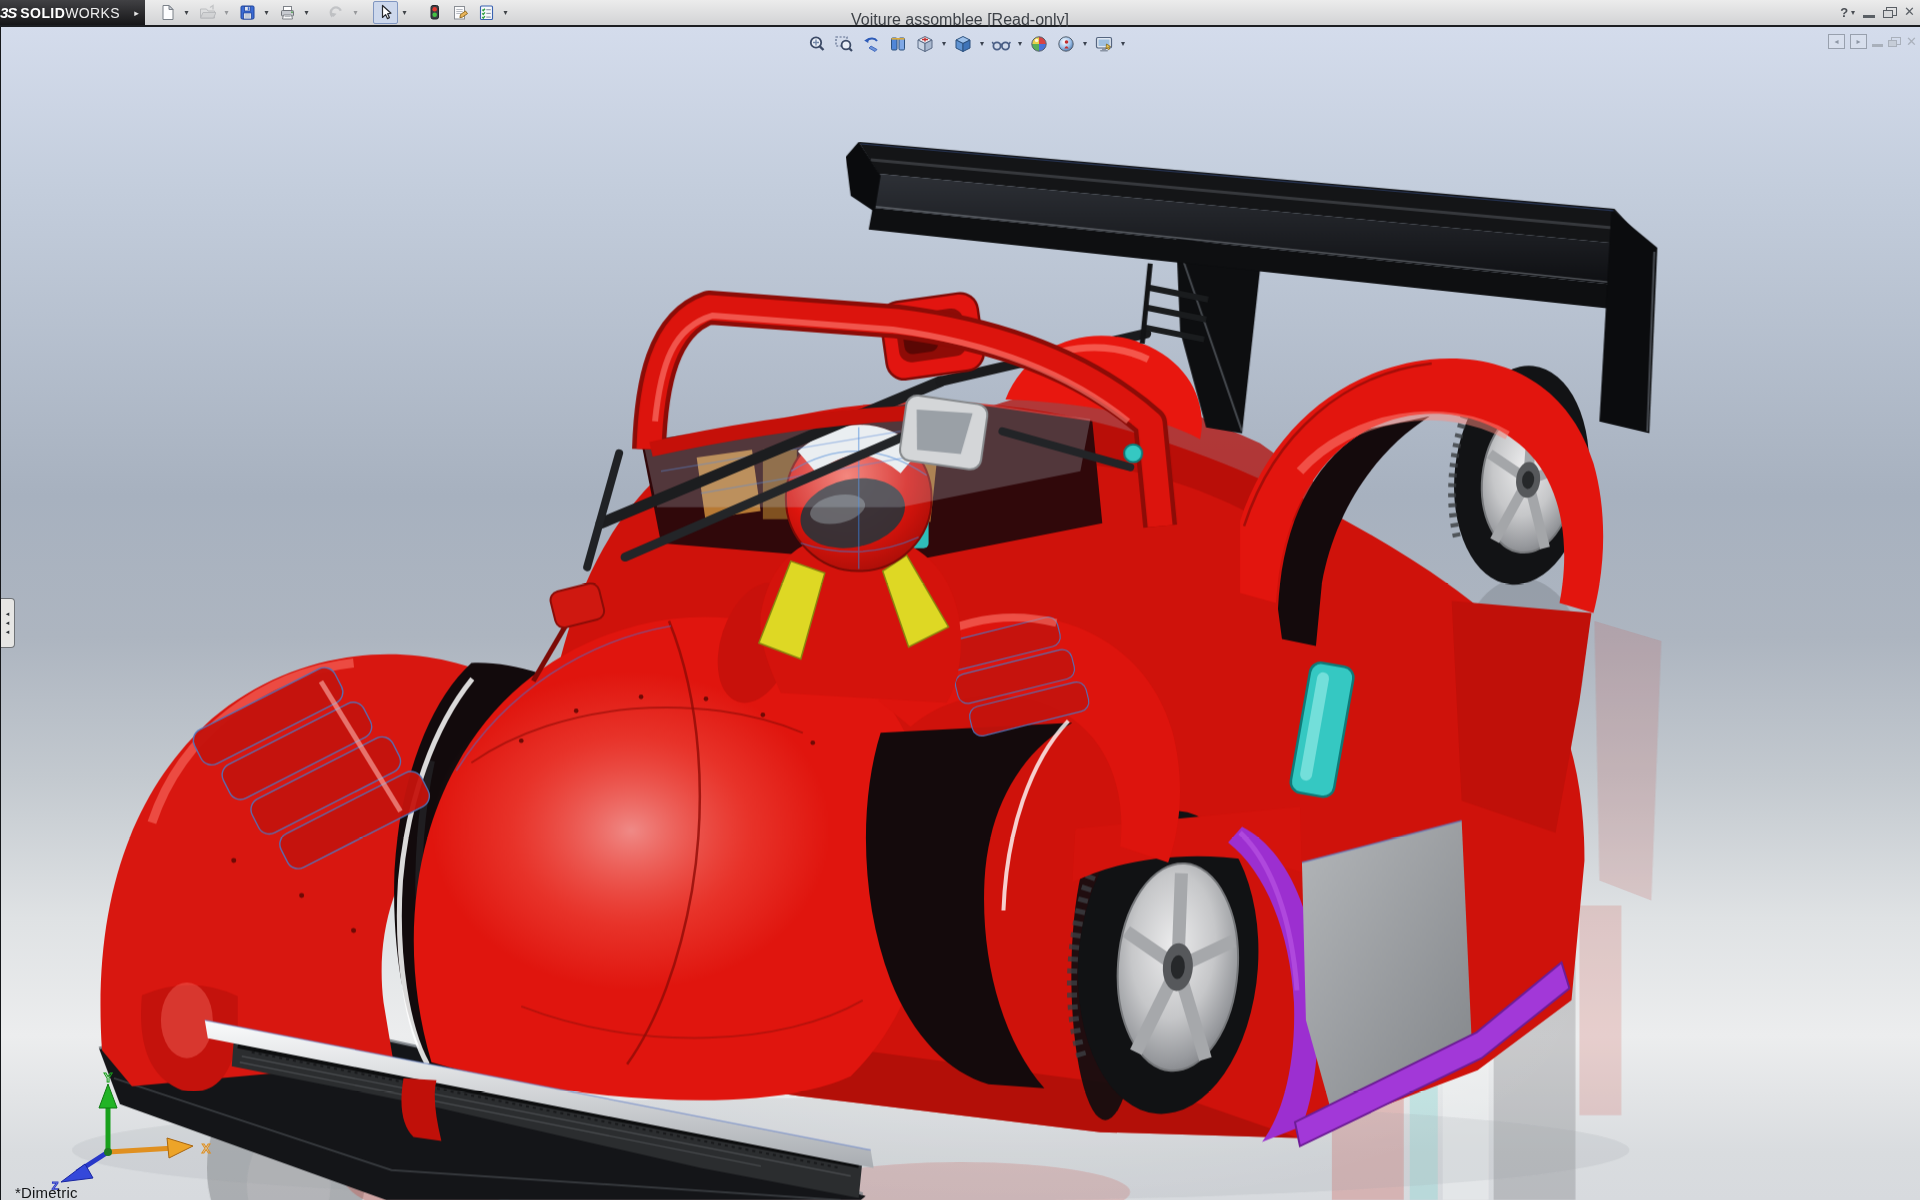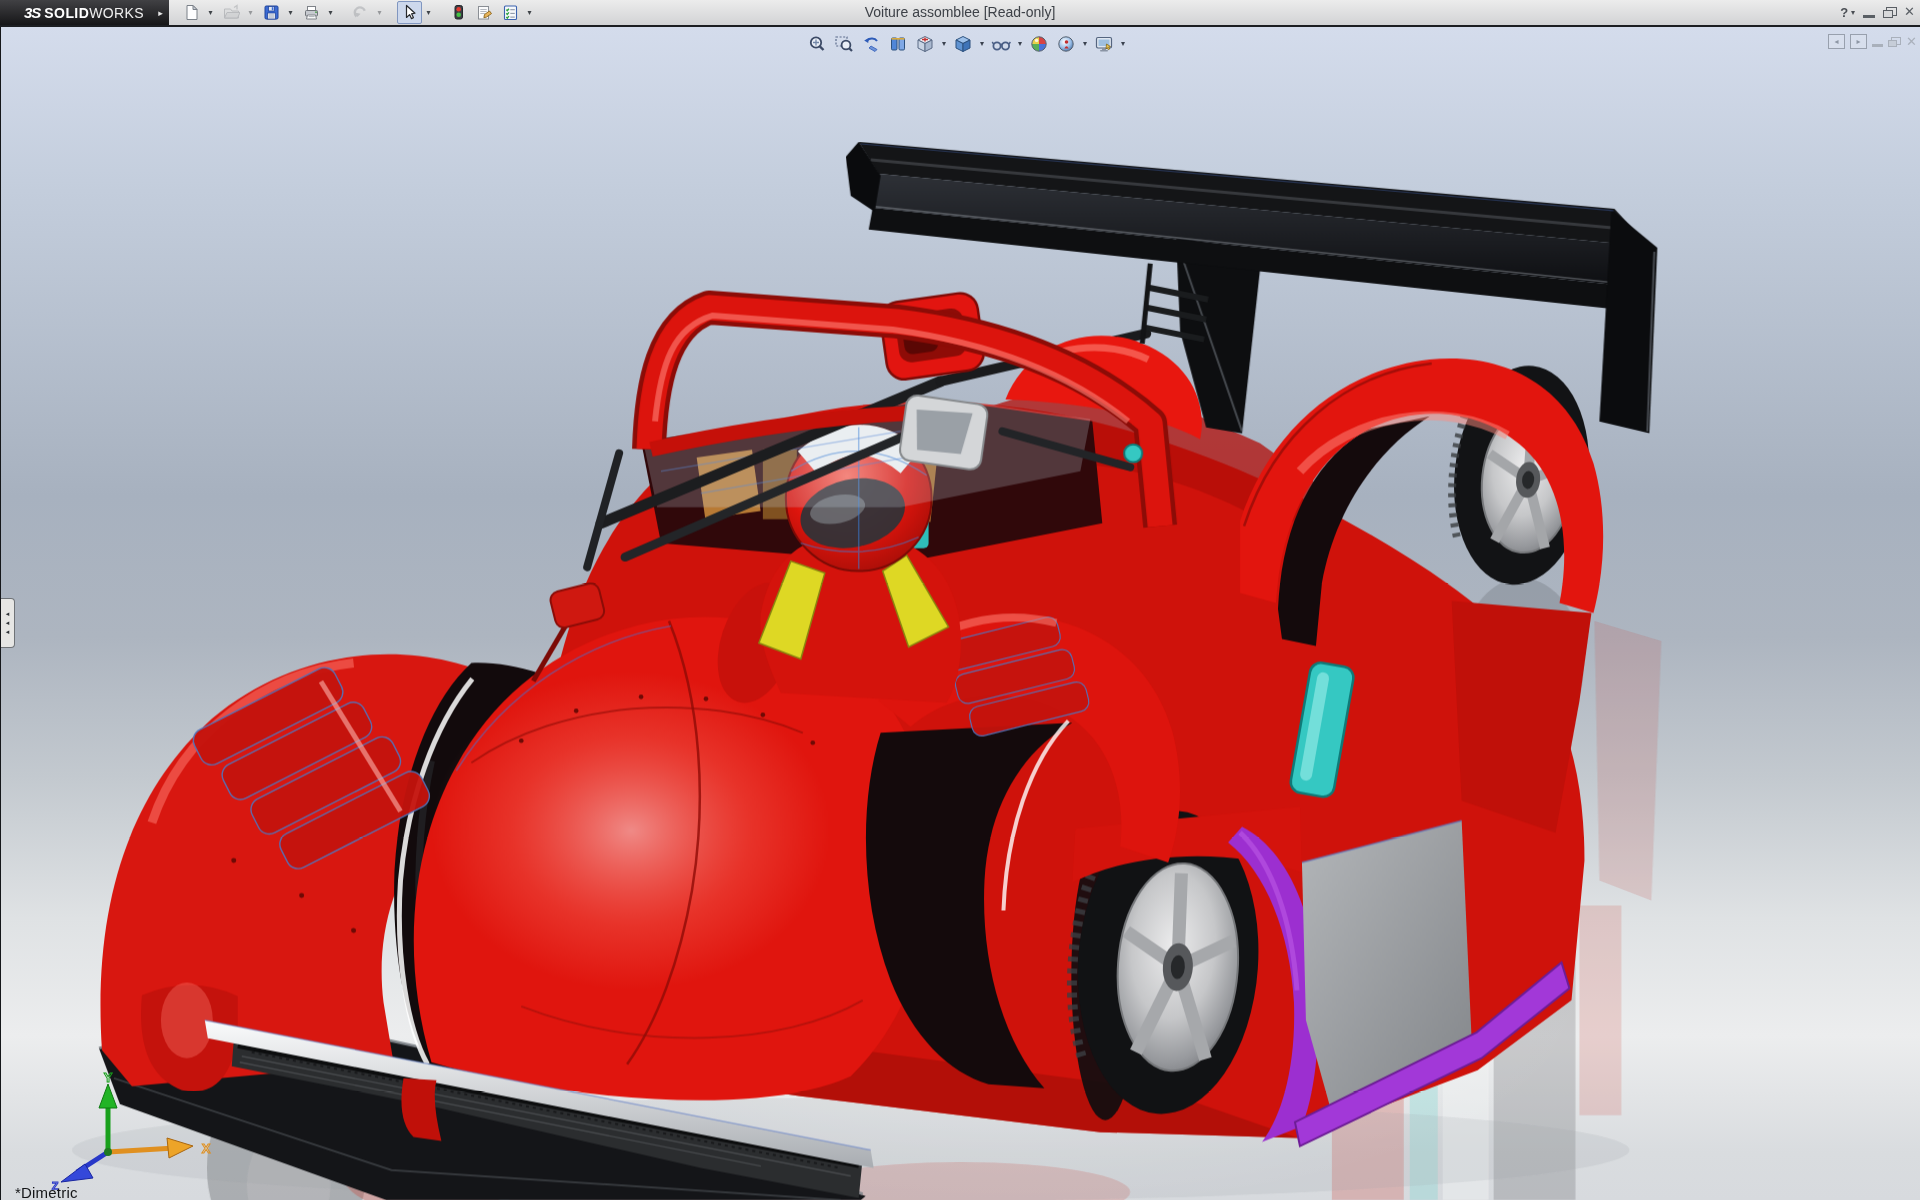--- a/index.html
+++ b/index.html
@@ -3,36 +3,36 @@
 <meta charset="utf-8">
 <style>
   html,body{margin:0;padding:0;width:1920px;height:1200px;overflow:hidden;
     font-family:"Liberation Sans","DejaVu Sans",sans-serif;-webkit-font-smoothing:antialiased;}
   #app{width:1920px;height:1200px;position:relative;background:#d0d1d3;}
 
   
   .titlebar{position:relative;height:25px;background:linear-gradient(#ececec,#d2d3d5);
     border-bottom:2px solid #1c1e22;display:flex;align-items:stretch;}
   .logo{width:128px;background:linear-gradient(#414144,#161618);color:#fff;display:flex;
-    align-items:center;padding-left:24px;gap:4px;}
+    align-items:center;padding-left:0;gap:4px;}
   .logo-mark{font-size:15px;font-weight:bold;font-style:italic;letter-spacing:-1px;}
   .logo-name{font-size:14px;letter-spacing:.4px;}
   .logo-name b{font-weight:700;}
   .logo-name i{font-style:normal;font-weight:400;opacity:.92;}
   .logo-fly{width:17px;background:linear-gradient(#414144,#161618);color:#e8e8e8;display:flex;
     align-items:center;justify-content:center;font-size:9px;cursor:pointer;}
   .main-toolbar{display:flex;align-items:center;padding-left:10px;gap:1px;}
   .tb-btn{height:21px;display:flex;align-items:center;padding:0 3px;border:1px solid transparent;border-radius:2px;}
   .tb-btn.pressed{background:#cdd8ec;border-color:#8096c0;}
   .tb-dd{width:11px;height:21px;display:flex;align-items:center;justify-content:center;
     font-size:8px;color:#3f4348;margin-right:2px;}
   .dim{opacity:.45;}
   .tb-gap{width:8px;}
-  .title-text{position:absolute;left:50%;top:0;transform:translateX(-50%);line-height:24px;
-    font-size:14px;color:#3d4147;white-space:nowrap;}
+  .title-text{position:absolute;left:50%;top:8px;transform:translateX(-50%);line-height:24px;
+    font-size:16px;color:#3d4147;white-space:nowrap;}
   .win-controls{position:absolute;right:5px;top:0;height:24px;display:flex;align-items:center;gap:8px;}
   .help-btn{display:flex;align-items:center;gap:3px;color:#4a4e54;font-size:13px;font-weight:bold;}
   .help-dd{font-size:8px;font-weight:normal;color:#4a4e54;}
   .wmin{width:12px;height:3px;background:#595e64;margin-top:9px;}
   .wrestore{width:13px;height:10px;position:relative;}
   .wrestore:before{content:"";position:absolute;left:3px;top:0;width:9px;height:7px;border:1.5px solid #595e64;}
   .wrestore:after{content:"";position:absolute;left:0;top:3px;width:8px;height:6px;border:1.5px solid #595e64;background:#d8d9db;}
   .wclose{font-size:13px;font-weight:bold;color:#595e64;line-height:24px;}
 
   

